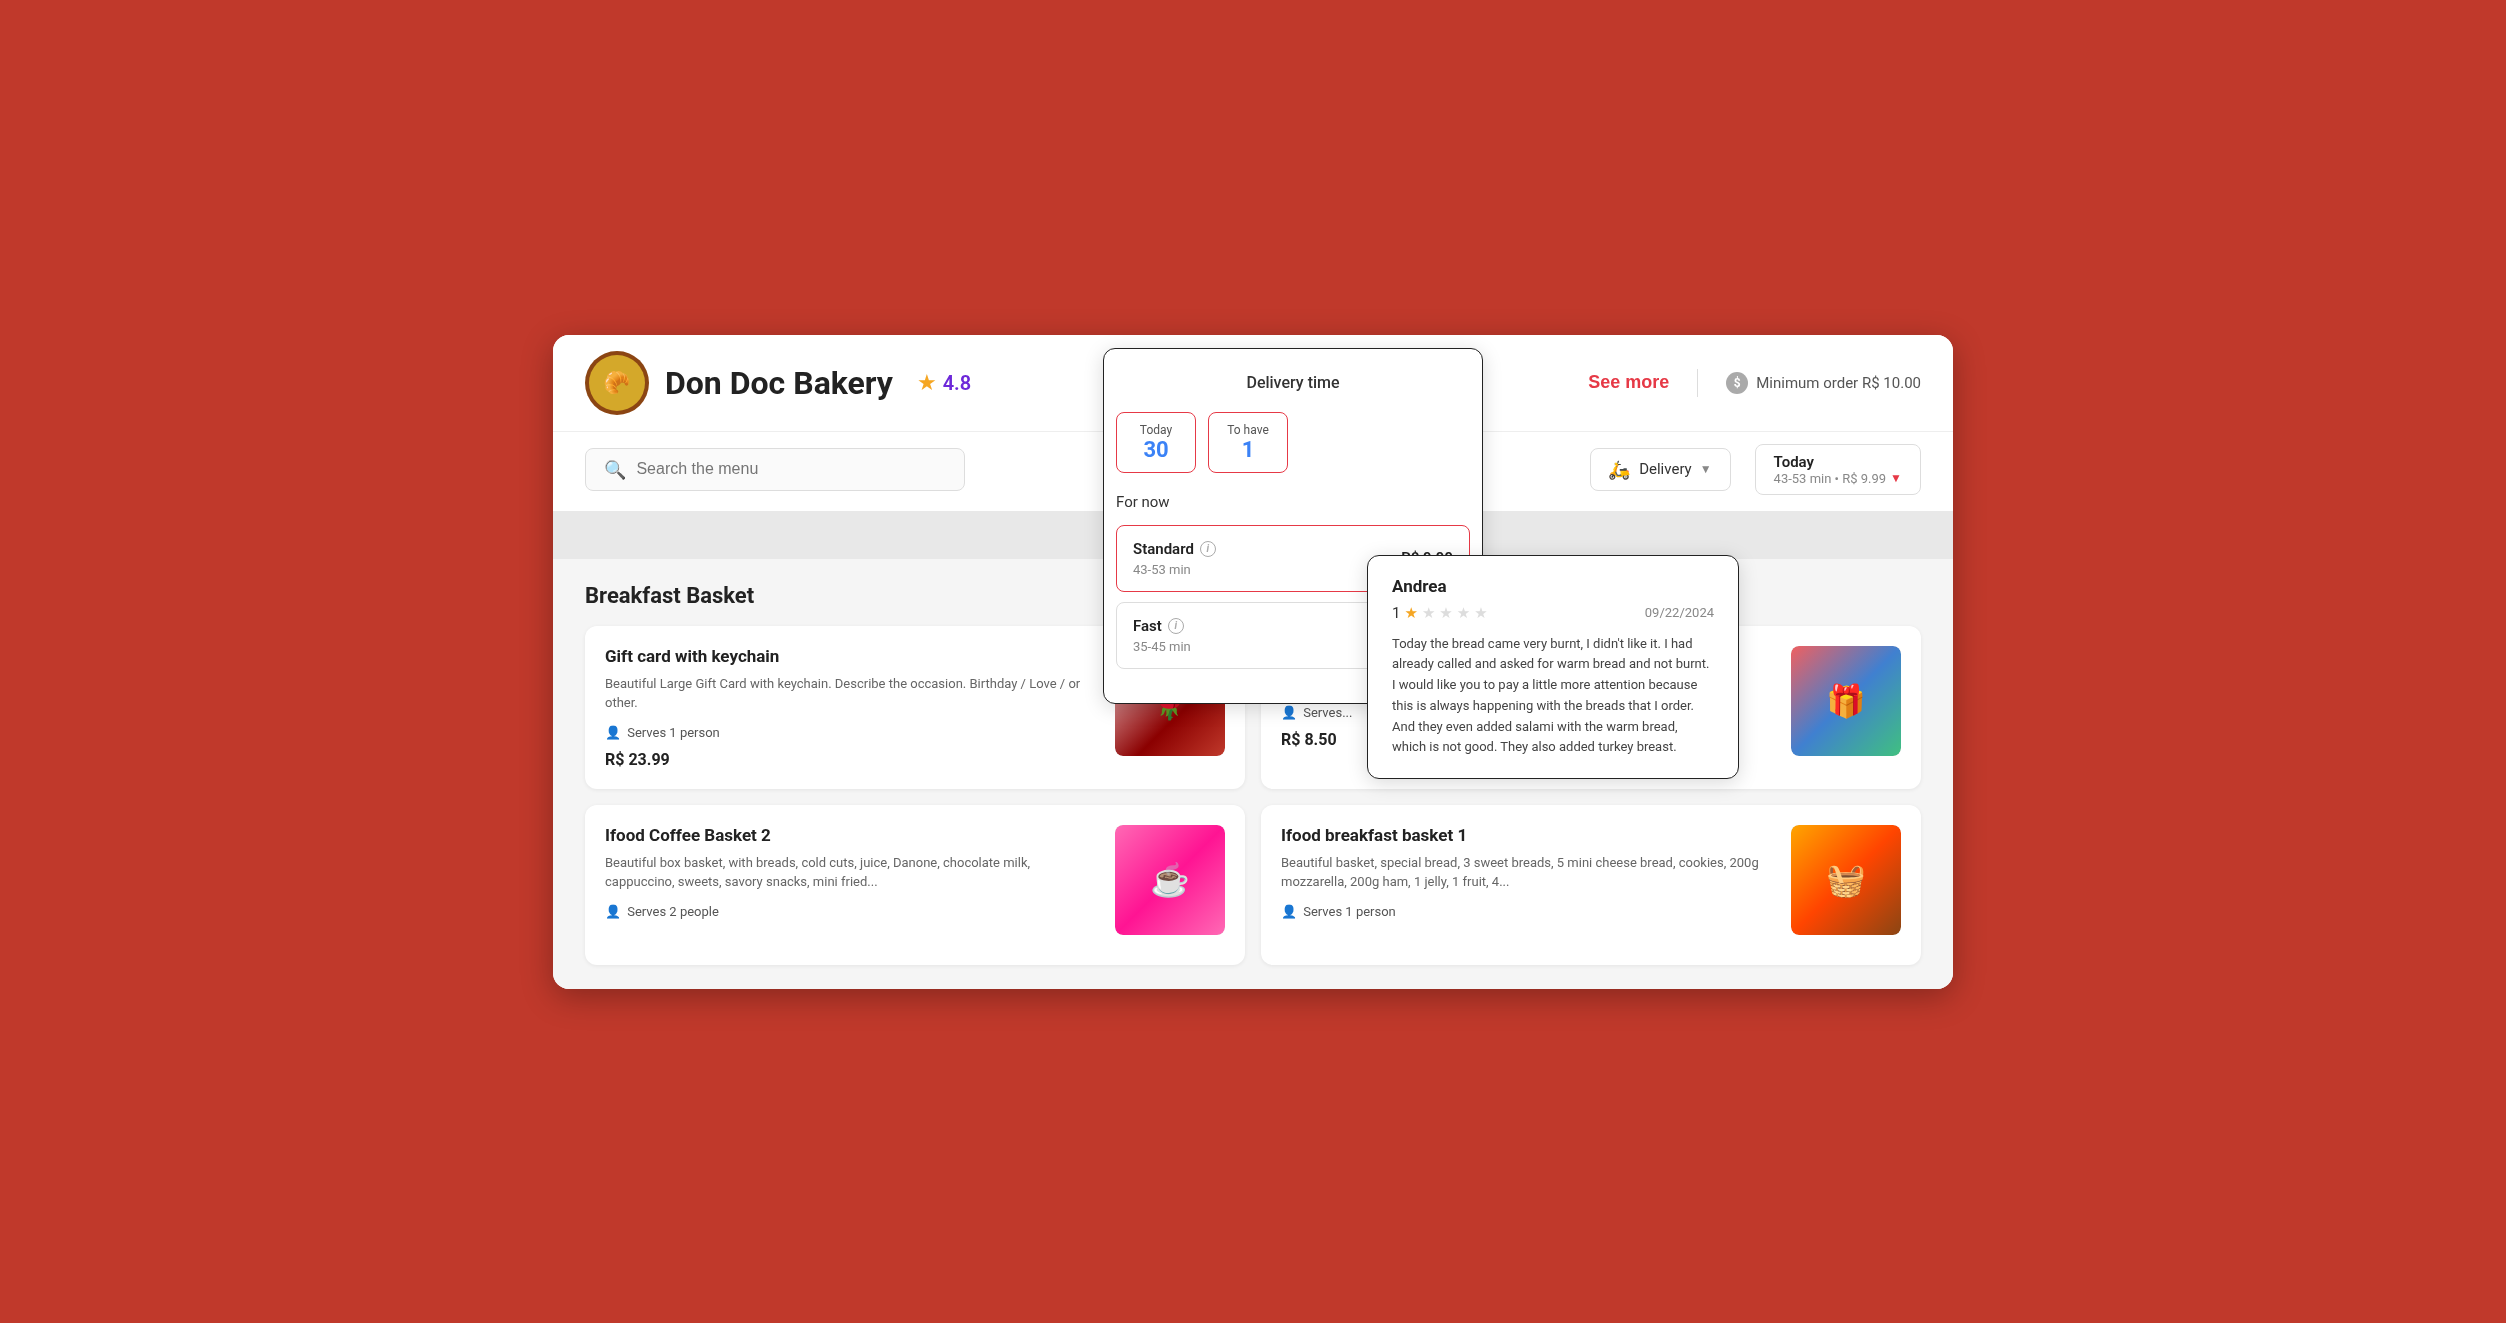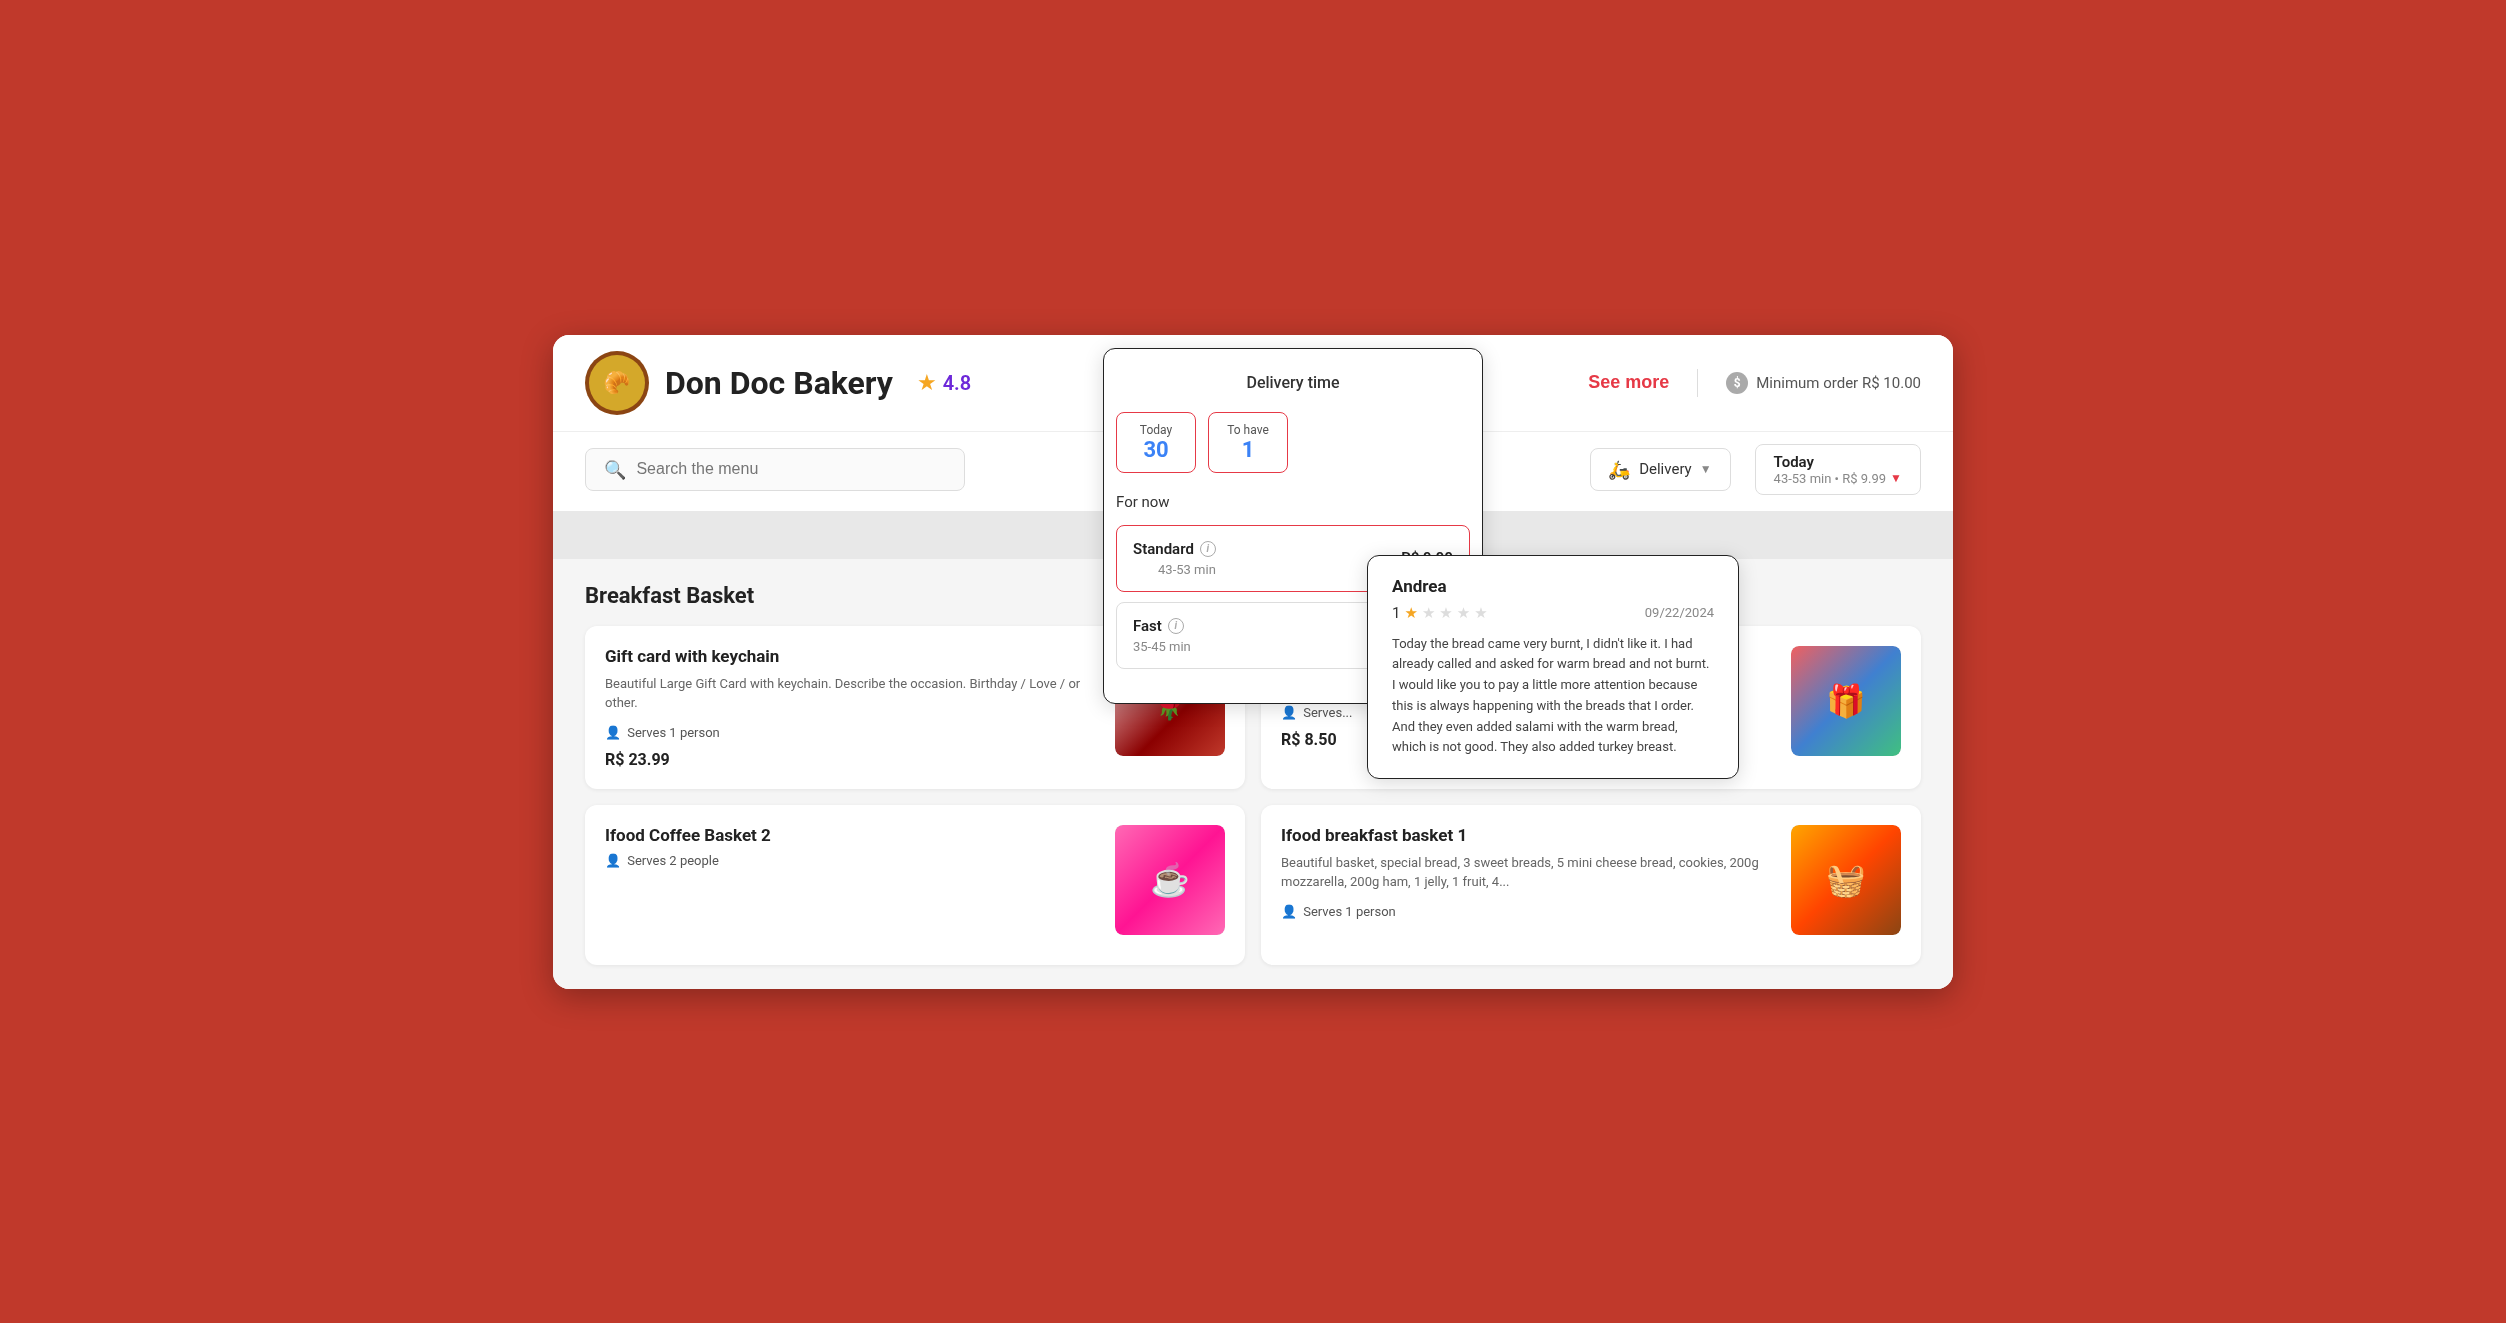--- a/index.html
+++ b/index.html
@@ -297,21 +297,20 @@
     }
     .delivery-option {
       border: 1.5px solid #ddd;
       border-radius: 8px;
       padding: 14px 16px;
       margin-bottom: 10px;
       display: flex;
       align-items: center;
       justify-content: space-between;
       cursor: pointer;
-      text-align: right;
     }
     .delivery-option.selected {
       border-color: #e63946;
     }
     .option-left {}
     .option-name {
       font-size: 15px;
       font-weight: 600;
       color: #222;
       display: flex;
@@ -451,20 +450,21 @@
           <div class="product-price">R$ 8.50</div>
         </div>
         <div class="product-img">
           <div class="img-placeholder colorful" style="display:flex; align-items:center; justify-content:center; font-size:32px;">🎁</div>
         </div>
       </div>
 
       <div class="product-card">
         <div class="product-info">
           <div class="product-name">Ifood Coffee Basket 2</div>
+          <div class="product-desc">Beautiful box basket, with breads, cold cuts, juice, Danone, chocolate milk, cappuccino, sweets, savory snacks, mini fried...</div>
           <div class="serves-row">
             <span class="person-icon">👤</span>
             <span>Serves 2 people</span>
           </div>
           <div class="product-price"></div>
         </div>
         <div class="product-img">
           <div class="img-placeholder pink" style="display:flex; align-items:center; justify-content:center; font-size:32px;">☕</div>
         </div>
       </div>

